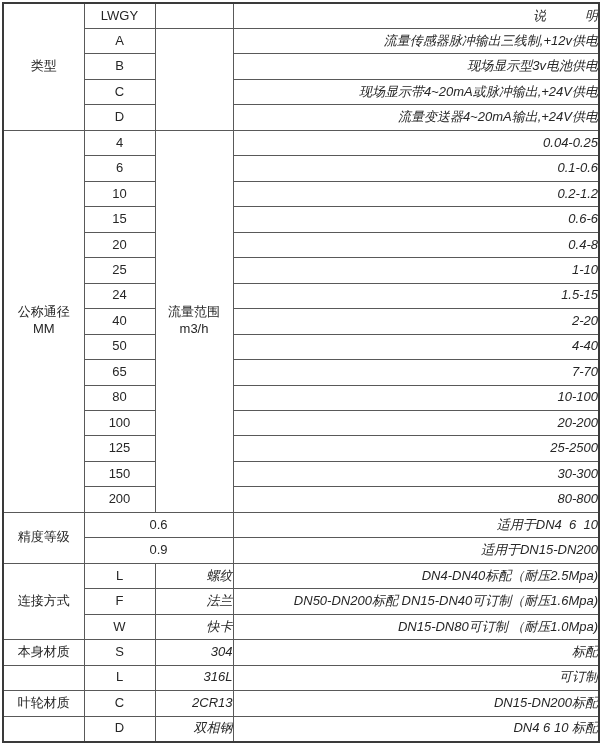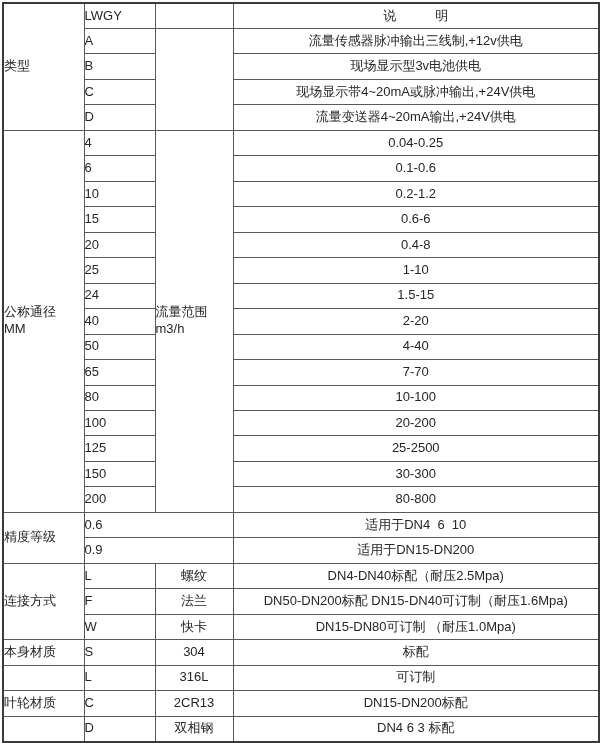--- a/index.html
+++ b/index.html
@@ -31,22 +31,22 @@
   table.spec td {
     border: 1px solid var(--line, #595959);
     font-size: 13px;
     color: var(--ink, #262626);
     line-height: 1.3;
     white-space: pre-line;
     overflow: hidden;
     padding: 0;
     vertical-align: middle;
   }
-  td.ac { text-align: left; }
-  td.al { text-align: center; padding-left: 4px; padding-right: 2px; }
+  td.ac { text-align: center; }
+  td.al { text-align: right; padding-left: 4px; padding-right: 2px; font-style: italic; }
 </style>
 </head>
 <body>
 
 <div class="page">
   <table class="spec">
     <colgroup>
       <col style="width:81px">
       <col style="width:71px">
       <col style="width:78px">
@@ -180,17 +180,17 @@
         <tr>
           <td class="ac">叶轮材质</td>
           <td class="ac">C</td>
           <td class="al">2CR13</td>
           <td class="al">DN15-DN200标配</td>
         </tr>
         <tr>
           <td class="ac"></td>
           <td class="ac">D</td>
           <td class="al">双相钢</td>
-          <td class="al">DN4 6 3 标配</td>
+          <td class="al">DN4 6 10 标配</td>
         </tr>
       </tbody>
   </table>
 </div>
 
 </body></html>

